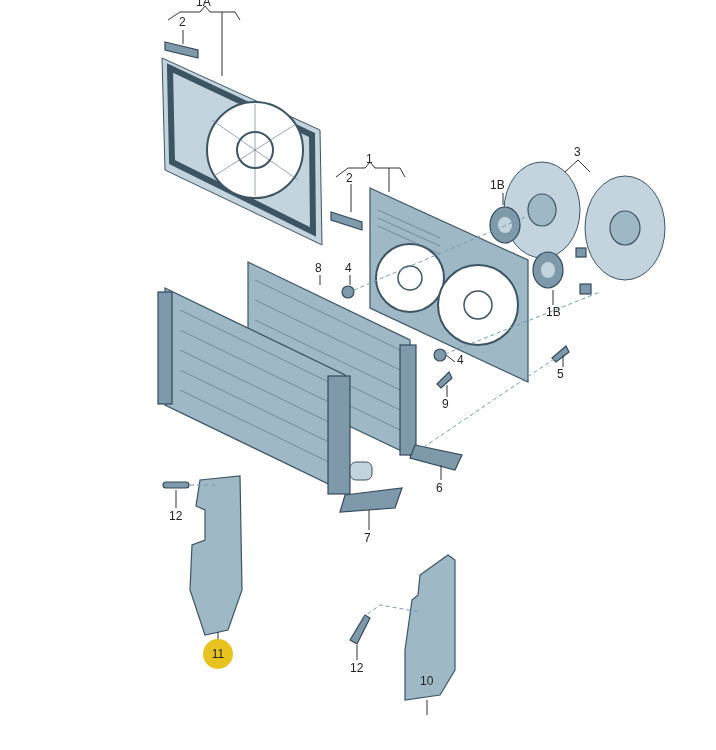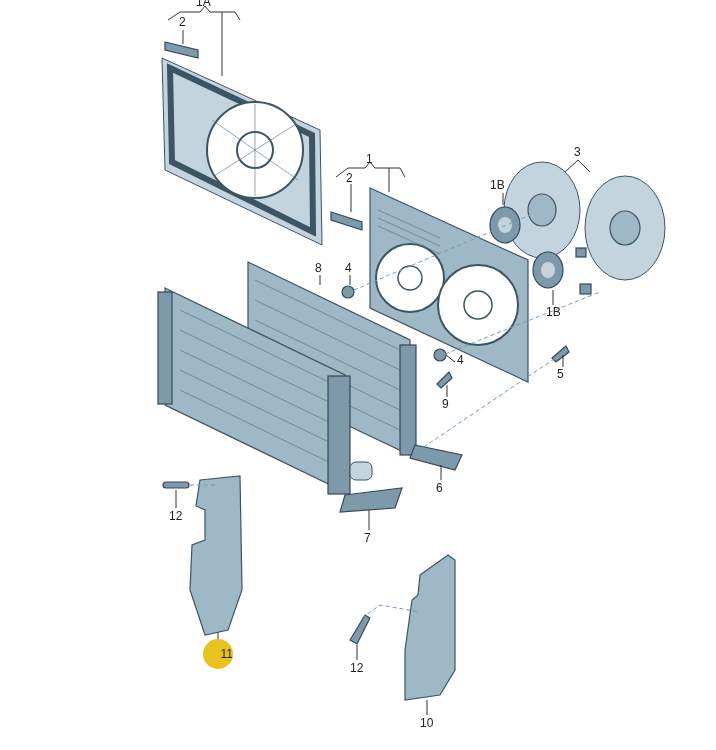--- a/index.html
+++ b/index.html
@@ -140,15 +140,15 @@
 <div class="lbl" style="left:490px;top:179px;">1B</div>
 <div class="lbl" style="left:546px;top:306px;">1B</div>
 <div class="lbl" style="left:315px;top:262px;">8</div>
 <div class="lbl" style="left:345px;top:262px;">4</div>
 <div class="lbl" style="left:457px;top:354px;">4</div>
 <div class="lbl" style="left:557px;top:368px;">5</div>
 <div class="lbl" style="left:442px;top:398px;">9</div>
 <div class="lbl" style="left:436px;top:482px;">6</div>
 <div class="lbl" style="left:364px;top:532px;">7</div>
 <div class="lbl" style="left:169px;top:510px;">12</div>
-<div class="lbl hl" style="left:203px;top:639px;text-align:right;">11</div>
+<div class="lbl hl" style="left:203px;top:639px;">11</div>
 <div class="lbl" style="left:350px;top:662px;">12</div>
-<div class="lbl" style="left:420px;top:717px;">10</div>
+<div class="lbl" style="left:420px;top:675px;">10</div>
 
 </body></html>

